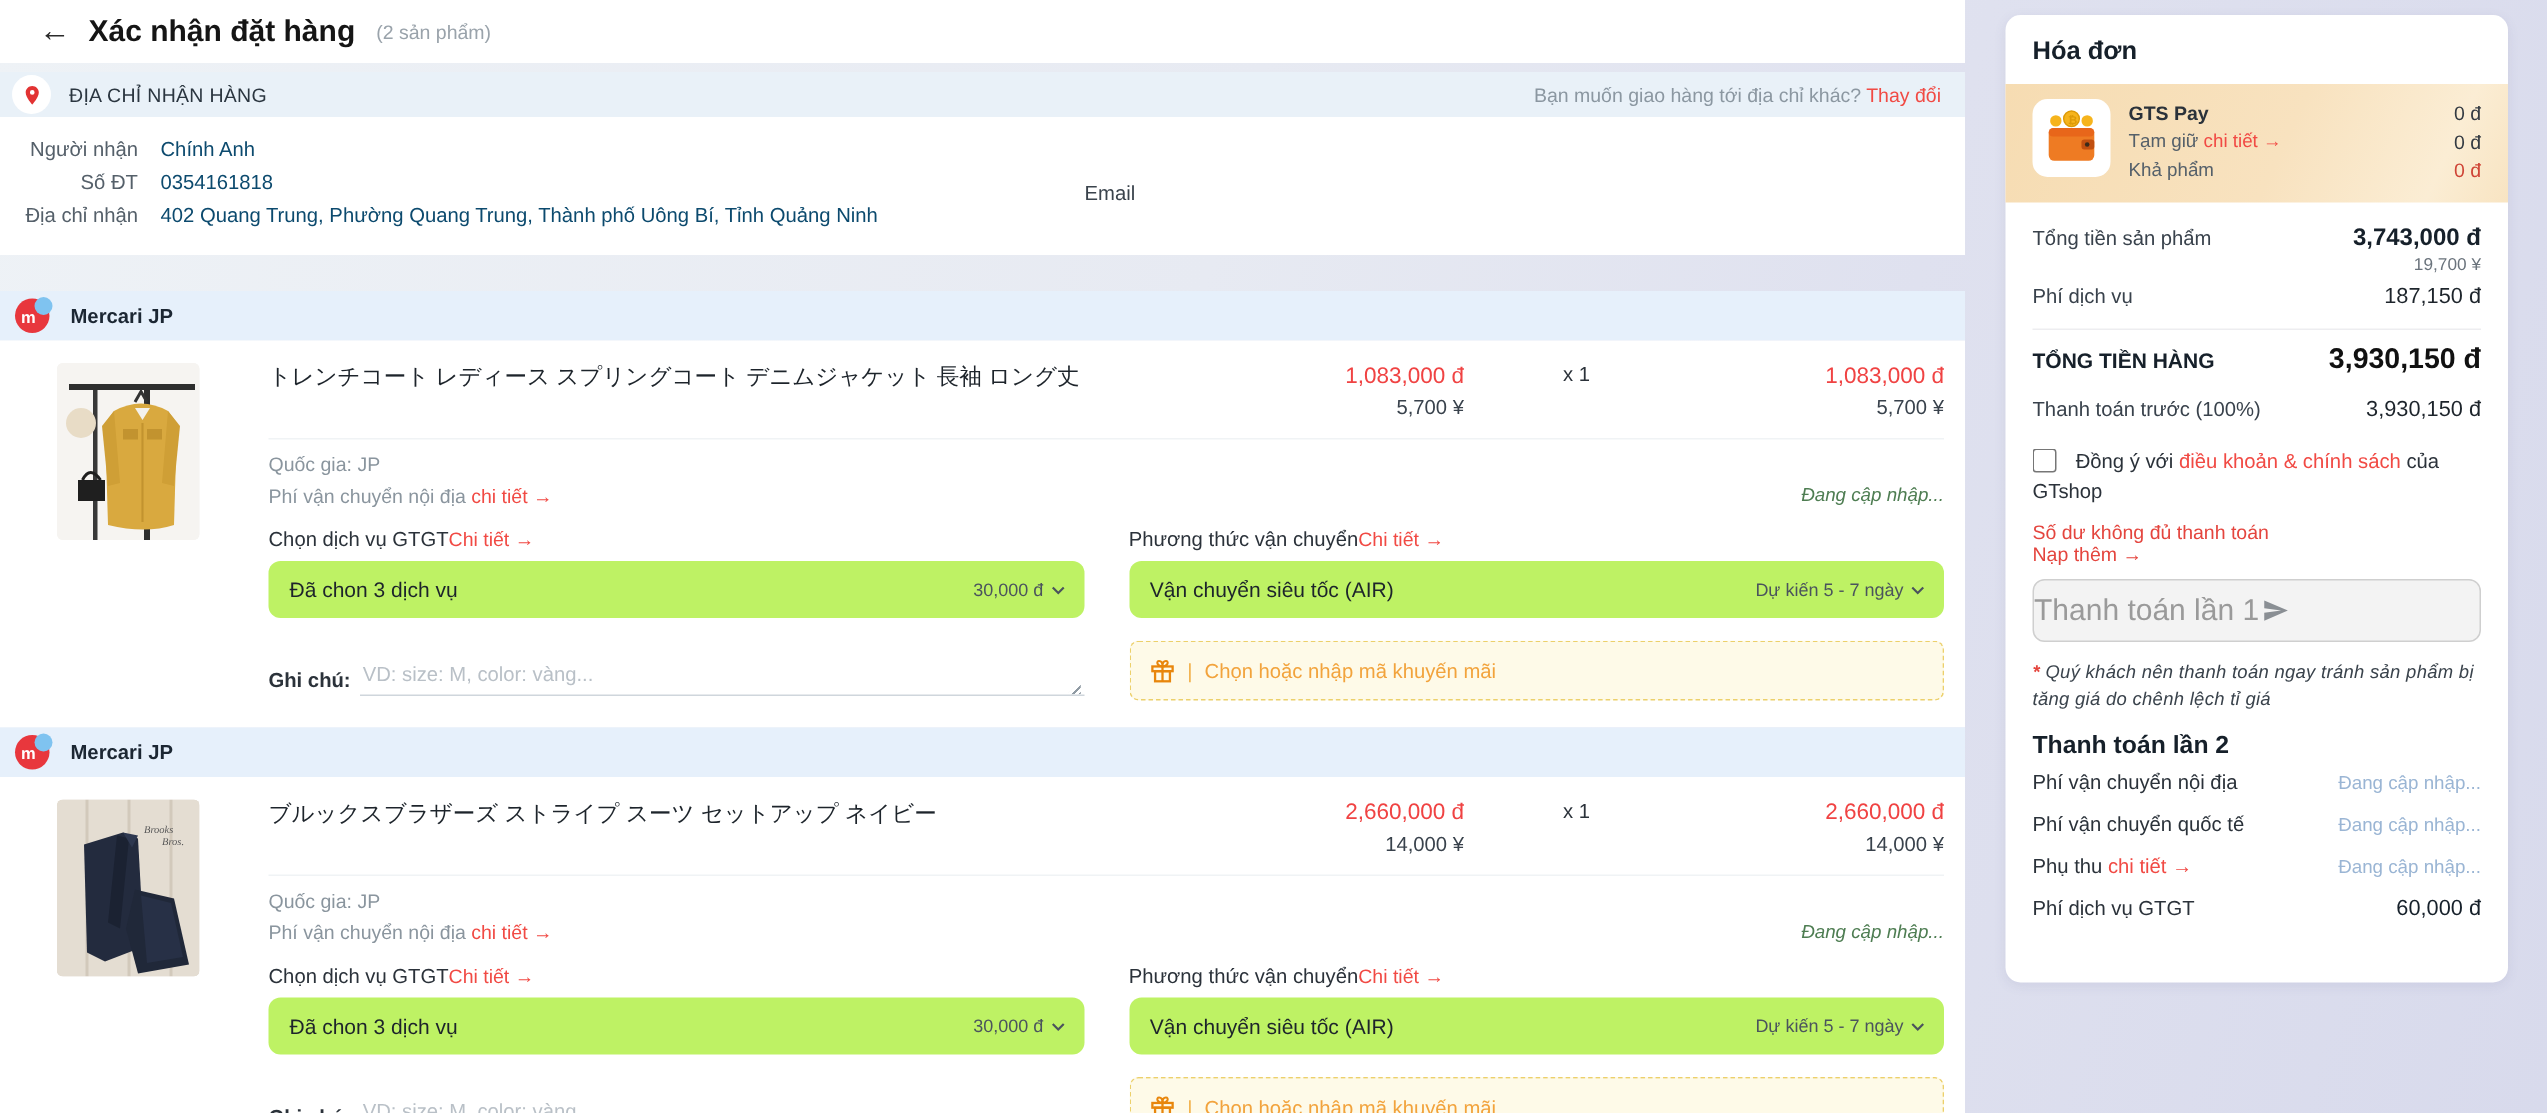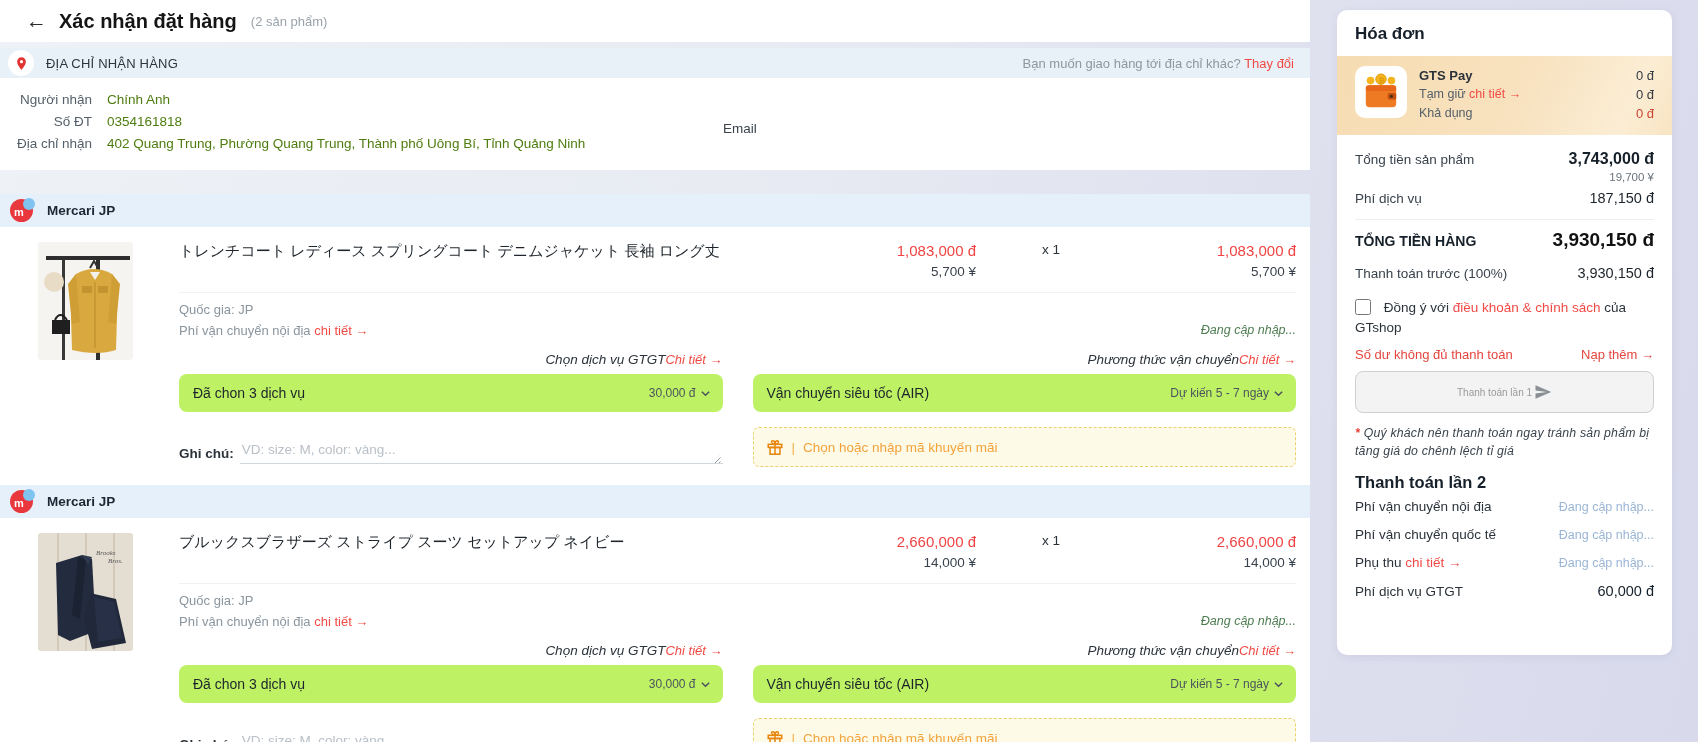--- a/index.html
+++ b/index.html
@@ -23,21 +23,21 @@
 
   
   .addr-head { height:30px; background:#e9f1f8; display:flex; align-items:center; padding:0 16px 0 8px; }
   .pin-wrap { width:26px; height:26px; border-radius:50%; background:#fff; display:flex; align-items:center; justify-content:center; margin-right:12px; }
   .addr-title { font-size:13px; font-weight:normal; color:#2b3640; letter-spacing:.2px; }
   .addr-right { margin-left:auto; font-size:13px; color:#8b97a1; }
   .addr-right .link { color:#f14a44; cursor:pointer; }
   .addr-body { background:#fff; padding:11px 0 15px; position:relative; }
   .addr-row { display:flex; line-height:22px; }
   .addr-label { width:92px; text-align:right; margin-right:15px; color:#55606a; }
-  .addr-value { color:#4d7c0f; }
+  .addr-value { color:#0c4a6e; }
   .email-label { position:absolute; left:723px; top:43px; color:#3a434c; }
 
   
   .group-head { height:33px; background:#e6f0fb; display:flex; align-items:center; padding:0 14px 0 10px; }
   .mercari-logo { position:relative; width:25px; height:25px; margin-right:12px; }
   .mercari-red { position:absolute; left:0; top:1px; width:23px; height:23px; border-radius:50%; background:#e8373d; }
   .mercari-blue { position:absolute; right:0; top:0; width:12px; height:12px; border-radius:50%; background:#7fc3f0; }
   .mercari-m { position:absolute; left:4px; top:8px; font-size:11px; font-weight:bold; color:#fff; }
   .shop-name { font-size:13.5px; font-weight:bold; color:#1c2733; }
   .group-body { background:#fff; padding:15px 14px 18px 38px; display:flex; }
@@ -48,21 +48,21 @@
   .prod-title { flex:1; font-size:15px; color:#1d242b; padding-right:20px; }
   .price-block { width:170px; text-align:right; flex:none; }
   .price-vnd { color:#f04343; font-size:15px; }
   .price-jpy { color:#39424c; font-size:13.5px; margin-top:5px; }
   .qty { width:150px; text-align:center; flex:none; font-size:13.5px; color:#2b323a; }
   .meta-row { display:flex; justify-content:space-between; color:#8a959e; font-size:13px; line-height:21px; }
   .country-row { margin-top:13px; padding-top:6px; border-top:1px solid #f0f3f5; }
   .link-sm { color:#f14a44; cursor:pointer; }
   .updating-green { color:#4e7d52; font-style:italic; font-size:12.5px; }
   .two-col { display:grid; grid-template-columns:1fr 1fr; column-gap:30px; margin-top:4px; }
-  .field-label-row { display:flex; justify-content:flex-end; align-items:center; margin:7px 0 7px;font-style:italic; }
+  .field-label-row { display:flex; justify-content:flex-start; align-items:center; margin:7px 0 7px; }
   .field-label { color:#2b323a; font-size:13.5px; }
   .detail-link { color:#f14a44; font-size:13px; cursor:pointer; }
   .select-box { height:38px; background:#bef264; border-radius:8px; display:flex; align-items:center; padding:0 12px 0 14px; cursor:pointer; }
   .select-value { font-size:14px; color:#1d242b; }
   .select-extra { margin-left:auto; font-size:12px; color:#4b545d; display:flex; align-items:center; gap:4px; }
   .chev { width:11px; height:11px; }
   .bottom-row { margin-top:15px; align-items:flex-end; }
   .note-wrap { display:flex; align-items:flex-end; }
   .note-label { font-weight:bold; color:#2b323a; margin-right:6px; line-height:26px; }
   .note-area { position:relative; flex:1; }
@@ -88,24 +88,24 @@
   .inv-label { color:#39424c; font-size:13.5px; }
   .inv-val { color:#1d242b; font-size:14.5px; }
   .inv-val-main { font-size:16px; font-weight:bold; color:#16202a; }
   .jpy-sub { font-size:11.5px; color:#6a737c; text-align:right; margin-top:-4px; }
   .inv-divider { border-top:1px solid #ededf0; margin:6px 0 2px; }
   .grand-label { font-weight:bold; color:#16202a; font-size:14px; }
   .grand-val { font-size:19px; font-weight:bold; color:#111; }
   .agree-row { margin-top:10px; font-size:13.5px; color:#2b323a; line-height:20px; }
   .agree-row input { width:16px; height:16px; vertical-align:-3px; margin-right:9px; accent-color:#fff; }
   .agree-link { color:#f14a44; cursor:pointer; }
-  .warn-row { display:flex; justify-content:space-between; margin-top:9px; font-size:13px; }
+  .warn-row { display:flex; justify-content:space-between; margin-top:9px; font-size:13px;flex-direction:column; }
   .warn-text { color:#e4453e; }
   .topup-link { color:#e4453e; cursor:pointer; }
-  .pay-btn { margin-top:9px; width:100%; height:42px; border:1px solid #cfcfcf; border-radius:8px; background:#f3f3f3; color:#9a9a9a; font-size:10px; display:flex; align-items:center; justify-content:center; gap:2px; cursor:pointer; font-family:inherit; }
+  .pay-btn { margin-top:9px; width:100%; height:42px; border:1px solid #cfcfcf; border-radius:8px; background:#f3f3f3; color:#9a9a9a; font-size:20px; display:flex; align-items:center; gap:2px; cursor:pointer; font-family:inherit; }
   .pay-note { margin-top:11px; font-size:12.3px; font-style:italic; color:#3a434c; line-height:18px; letter-spacing:.2px; }
   .note-star { color:#e4453e; font-weight:bold; }
   .phase2-title { margin-top:13px; font-size:16.5px; font-weight:bold; color:#16202a; }
   .p2-row { display:flex; justify-content:space-between; align-items:baseline; padding:6.5px 0; }
   .p2-label { color:#2b323a; font-size:13.5px; }
   .p2-updating { color:#9ab5d4; font-size:12.5px; }
   .p2-money { color:#16202a; font-size:14.5px; }
 </style>
 </head>
 <body>
@@ -389,21 +389,21 @@
           <span class="wallet-val">0 đ</span>
         </div>
         <div class="wallet-row">
           <span class="wallet-sub">
             <span>Tạm giữ</span>
             <span class="link-sm">chi tiết →</span>
           </span>
           <span class="wallet-val">0 đ</span>
         </div>
         <div class="wallet-row">
-          <span class="wallet-sub">Khả dụng</span>
+          <span class="wallet-sub">Khả phẩm</span>
           <span class="wallet-val red">0 đ</span>
         </div>
       </div>
     </div>
 
     <div class="inv-row" style="margin-top:8px">
       <span class="inv-label">Tổng tiền sản phẩm</span>
       <span class="inv-val-main">3,743,000 đ</span>
     </div>
     <div class="jpy-sub">19,700 ¥</div>

